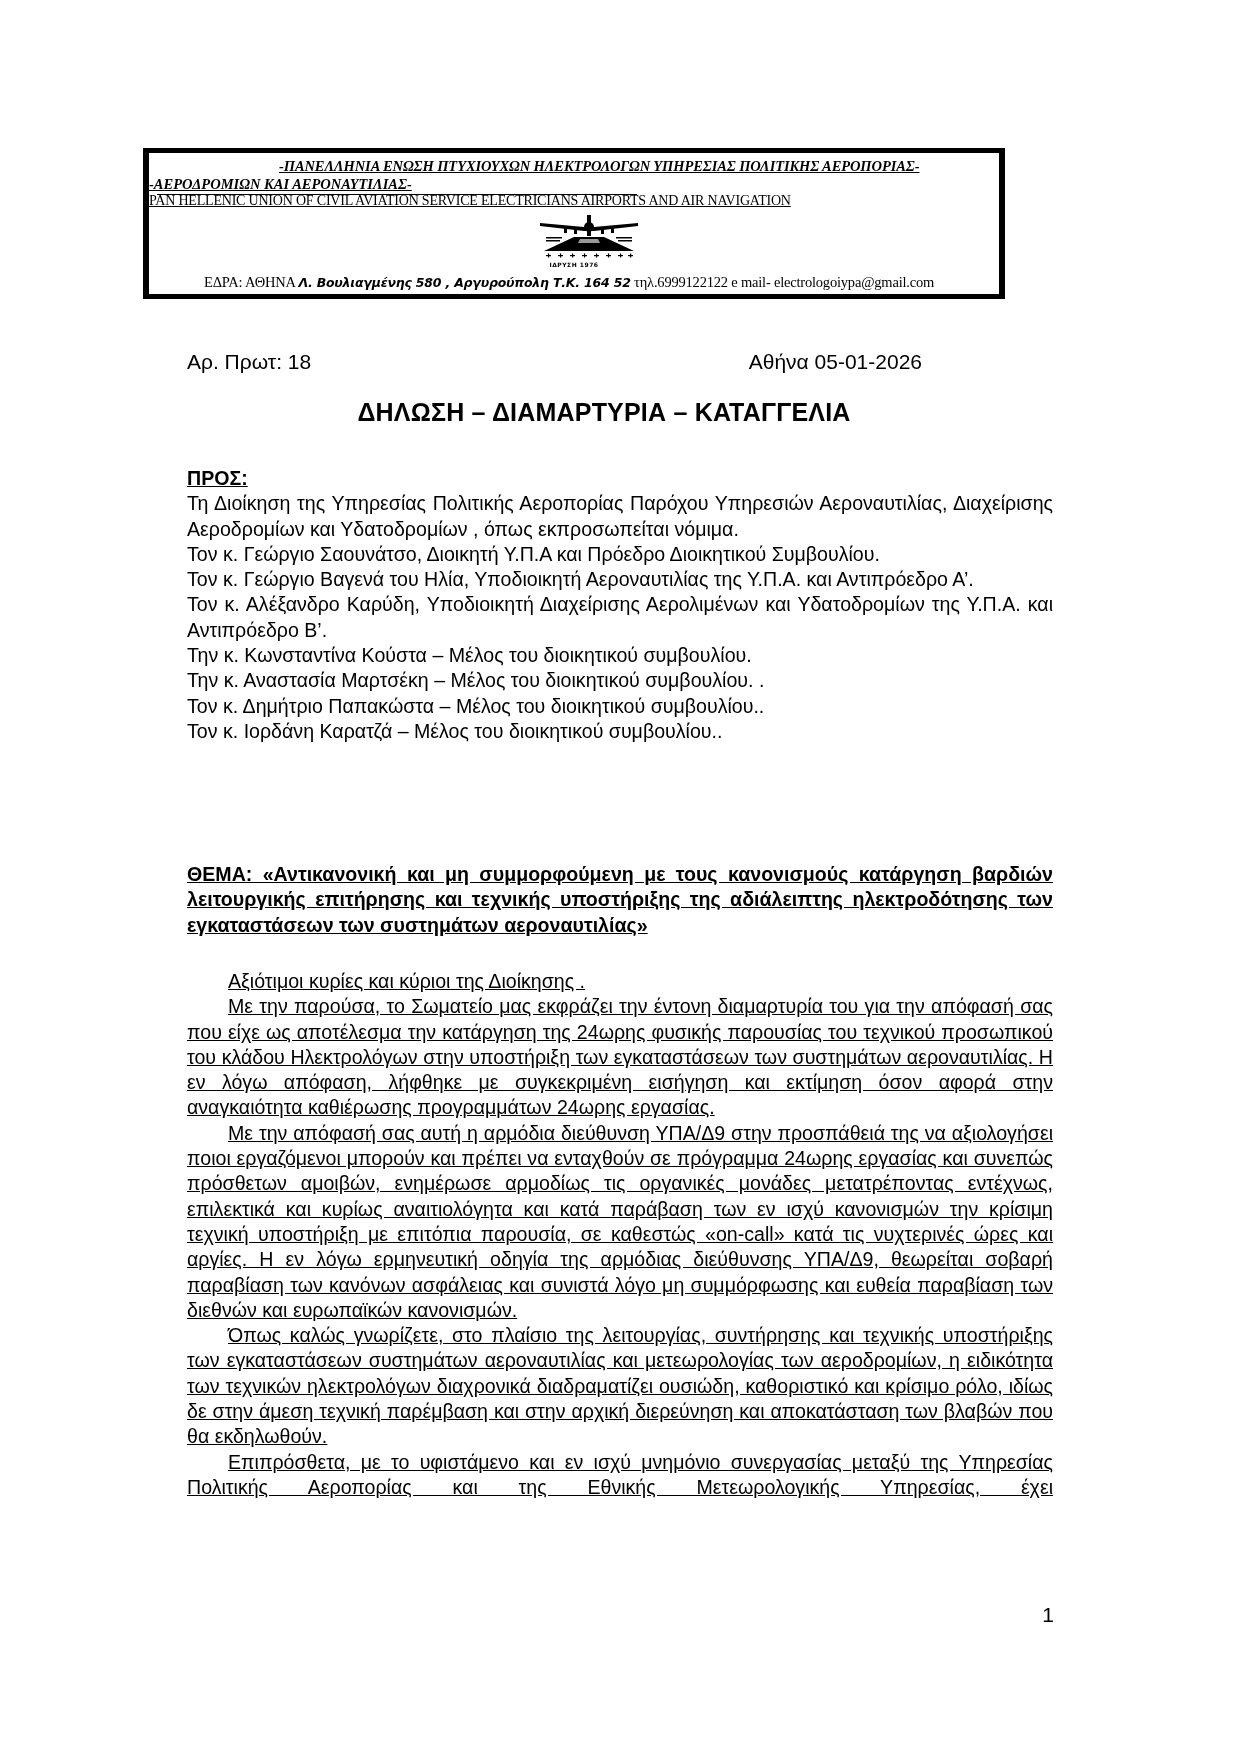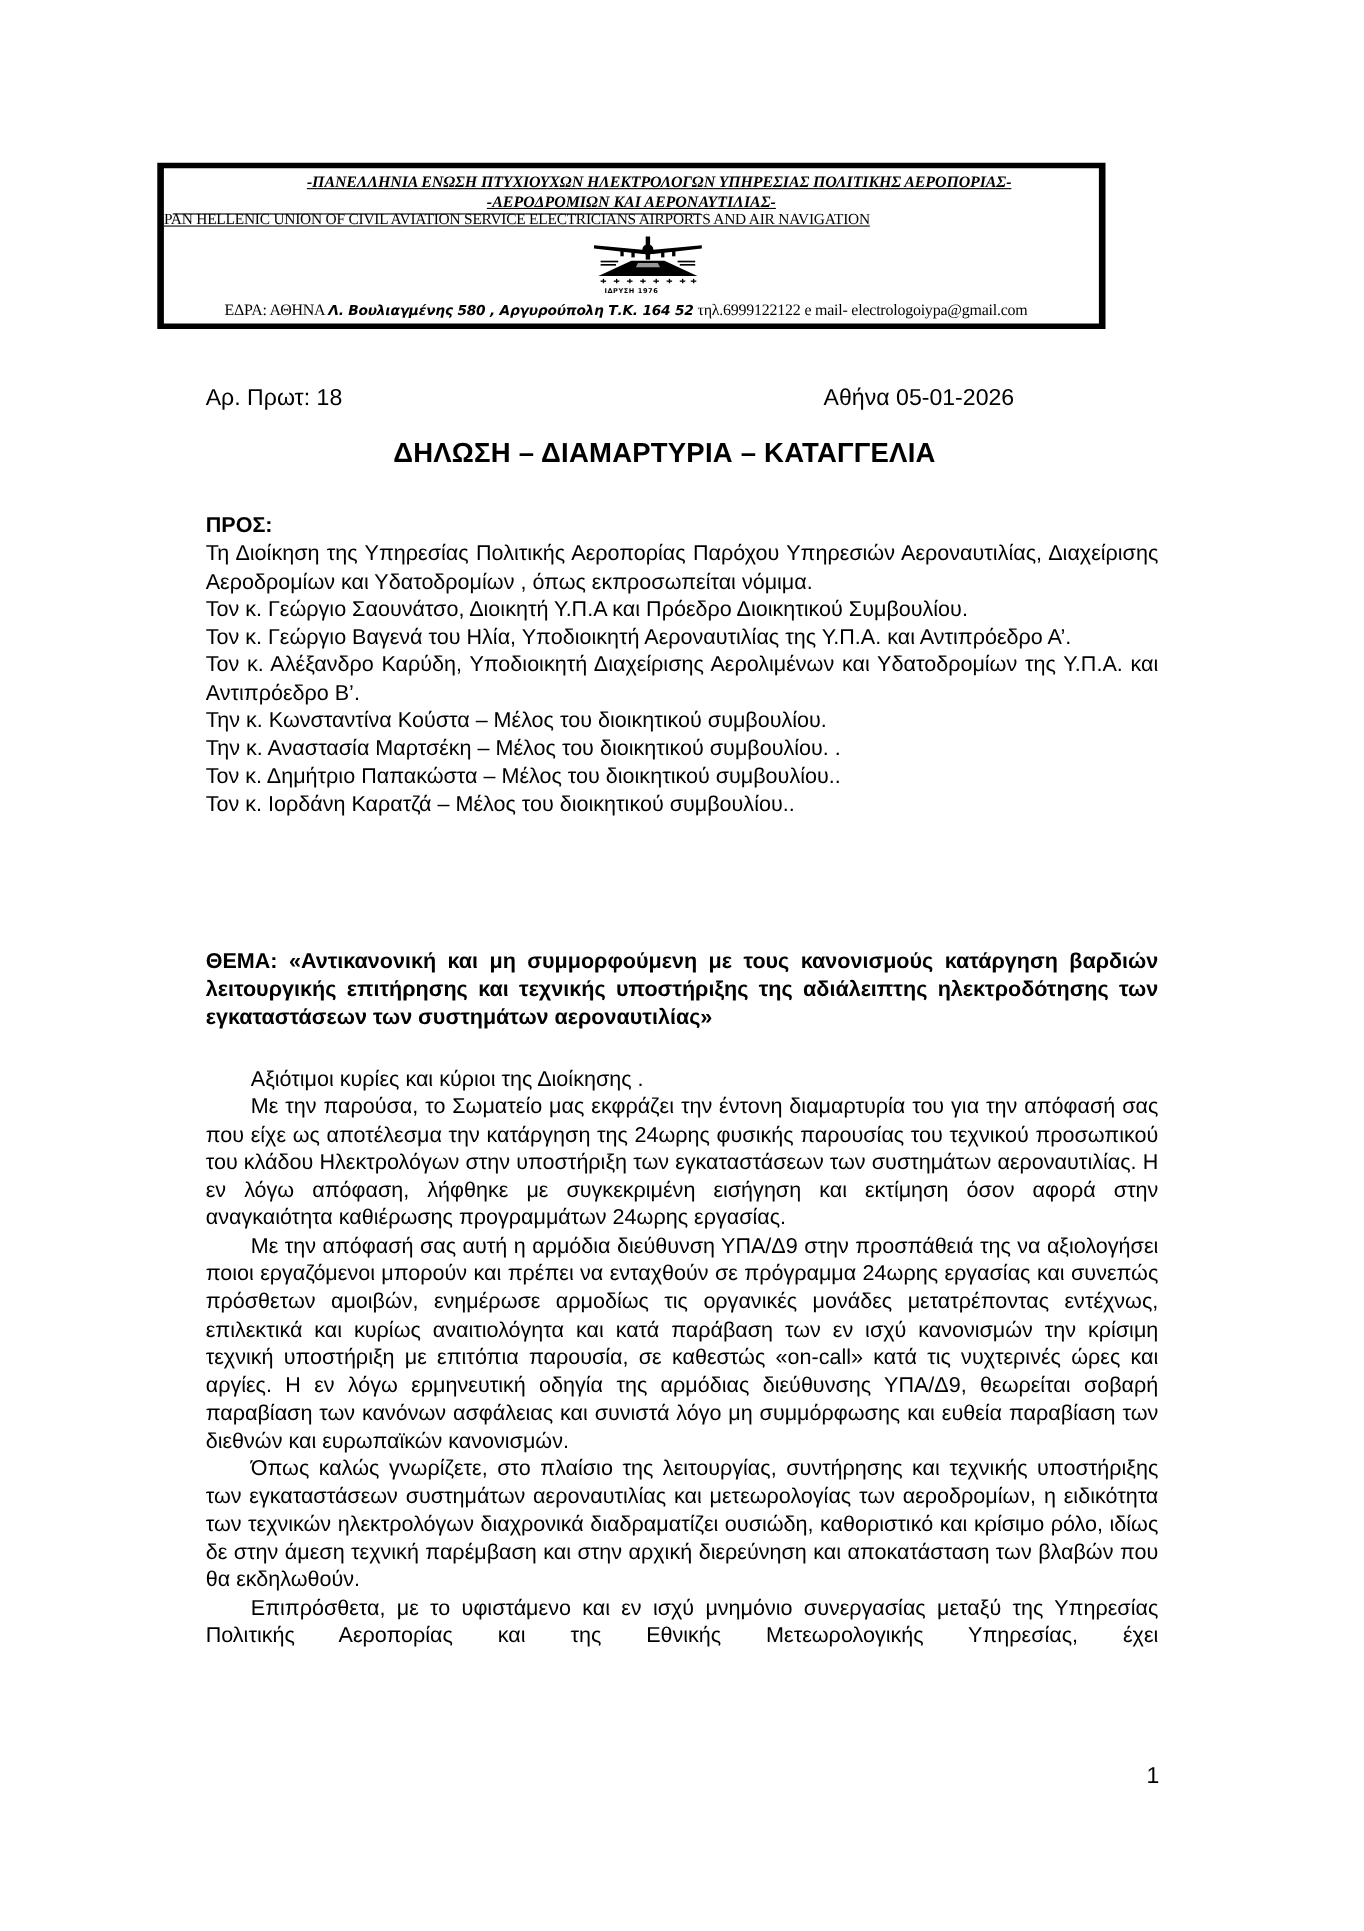--- a/index.html
+++ b/index.html
@@ -36,21 +36,21 @@
     font-weight: bold;
     text-decoration: underline;
     white-space: nowrap;
     letter-spacing: -0.1px;
   }
   .lh-line2 {
     position: absolute;
     left: 0;
     right: 0;
     top: 23px;
-    text-align: center;
+    text-align: left;
     font-size: 14.5px;
     font-style: italic;
     font-weight: bold;
     text-decoration: underline;
     white-space: nowrap;
   }
   .lh-rule {
     position: absolute;
     left: 8px;
     width: 480px;
@@ -126,22 +126,22 @@
     box-sizing: border-box;
   }
   .body-block {
     position: absolute;
     left: 187px;
     width: 866px;
     font-size: 19.6px;
     line-height: 25.3px;
   }
   .pros-block { top: 466px; }
-  .pros-label { font-weight: bold; }
-  .p-j { text-align: justify; text-align-last: left; margin: 0; }
+  .pros-label { font-weight: bold; text-decoration: underline; }
+  .p-j { text-align: justify; text-align-last: left; margin: 0; text-decoration: underline; }
   .recipient { margin: 0; text-align: justify; text-align-last: left; }
   .subject-block {
     top: 862px;
     font-weight: bold;
   }
   .letter-block { top: 969px; }
   .indent { text-indent: 41px; }
   .page-num {
     position: absolute;
     left: 1032px;

